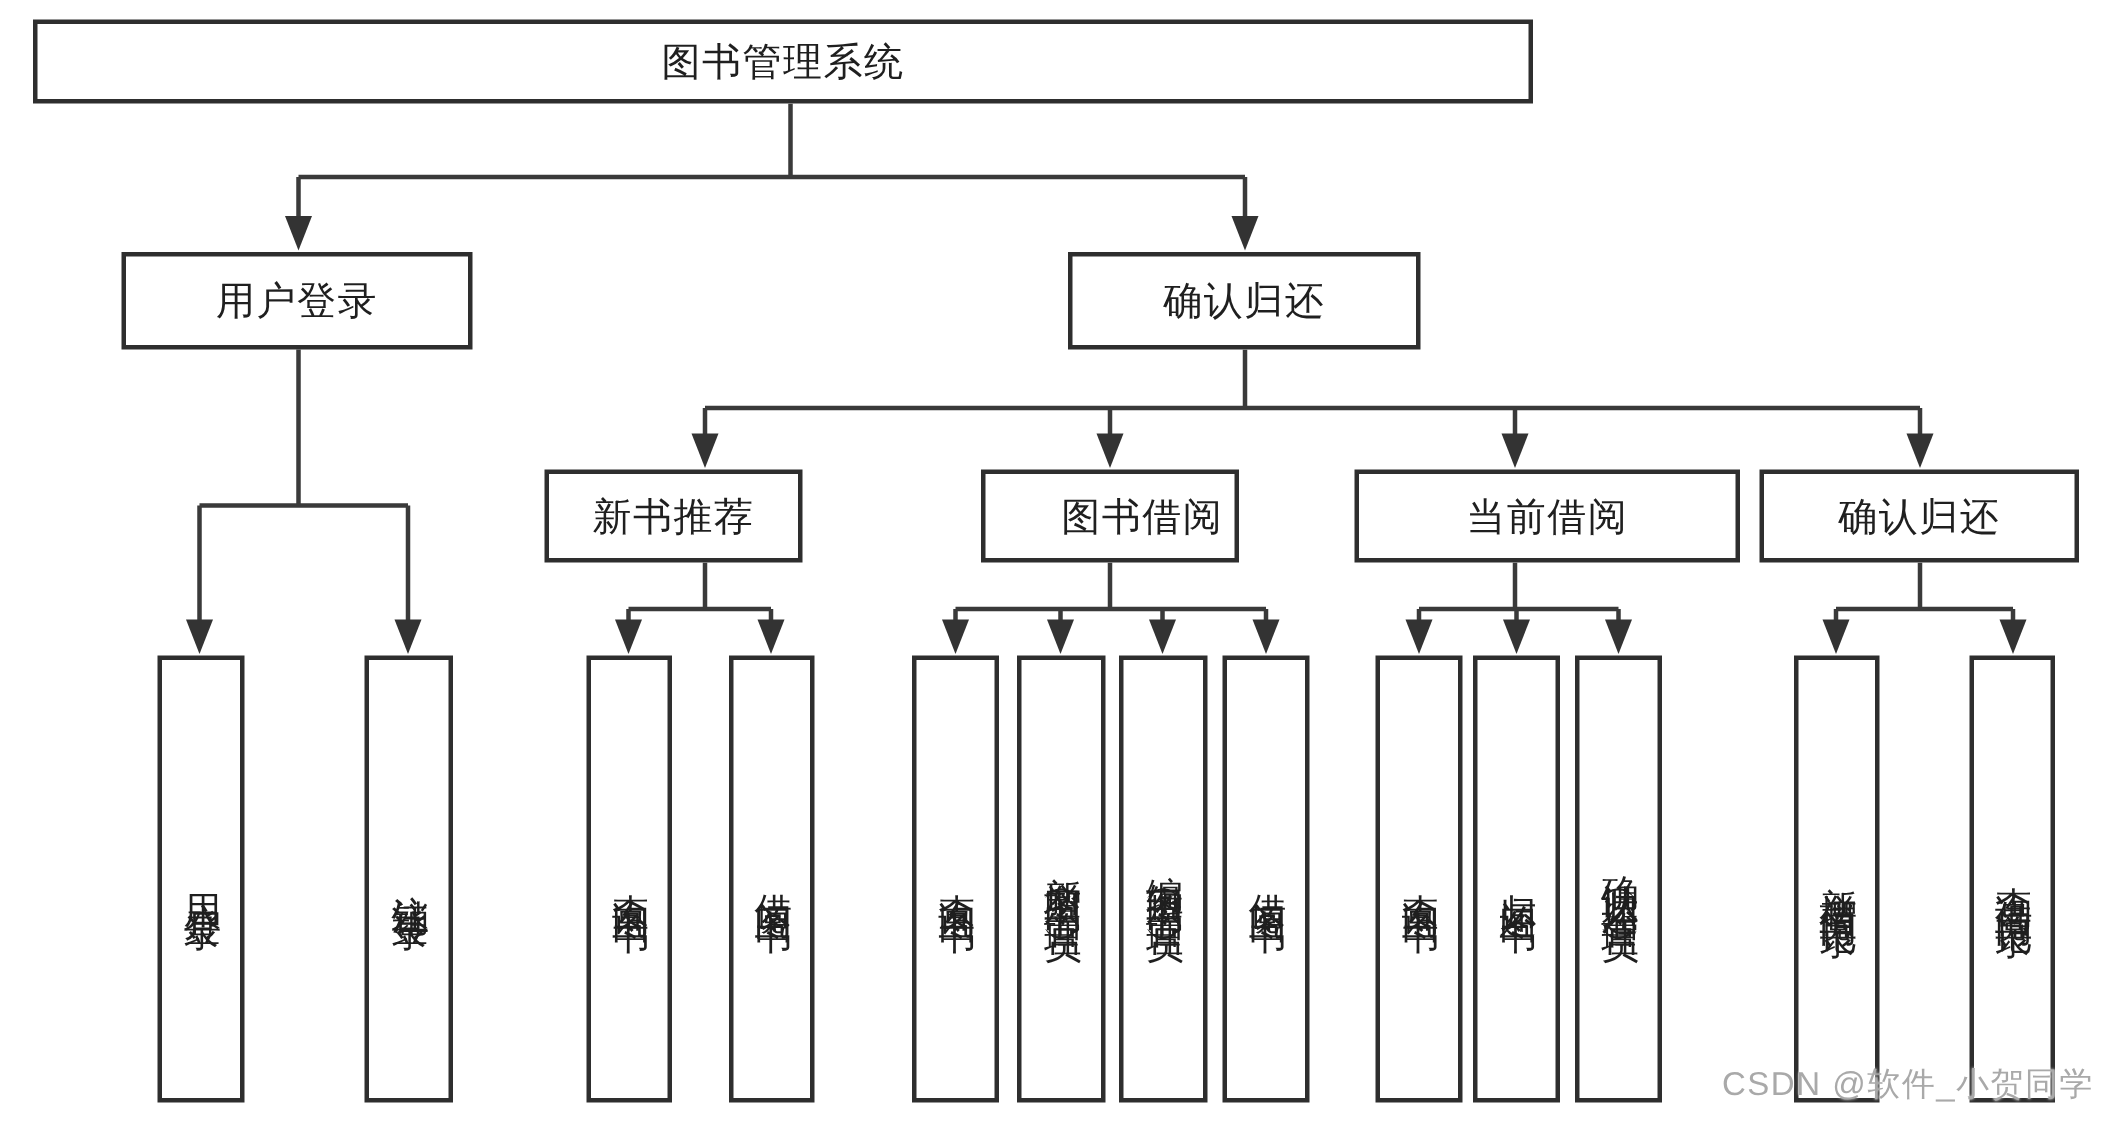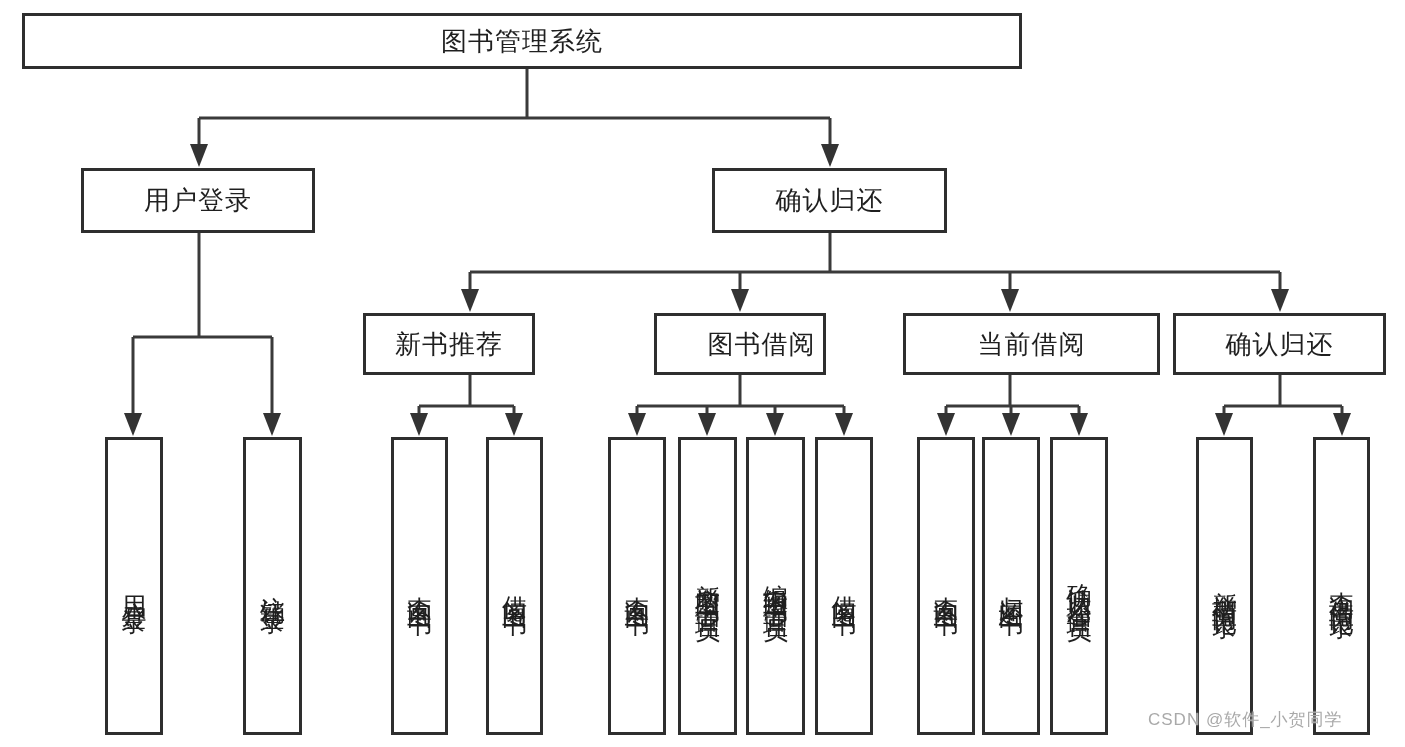--- a/index.html
+++ b/index.html
@@ -28,21 +28,21 @@
     writing-mode: vertical-rl;
     text-orientation: mixed;
     font-size: 25px;
     letter-spacing: 5px;
     line-height: 1;
   }
   .watermark {
     position: absolute;
     left: 1148px;
     top: 708px;
-    font-size: 17px;
+    font-size: 22px;
     letter-spacing: 1px;
     color: #a9a9a9;
     text-shadow: 0 0 2px #ffffff;
     z-index: 3;
     white-space: nowrap;
   }
 </style>
 </head>
 <body>
 

